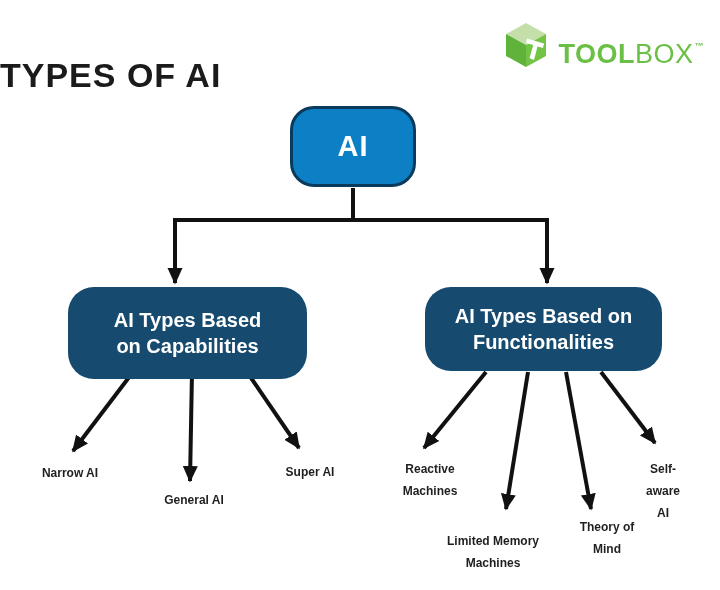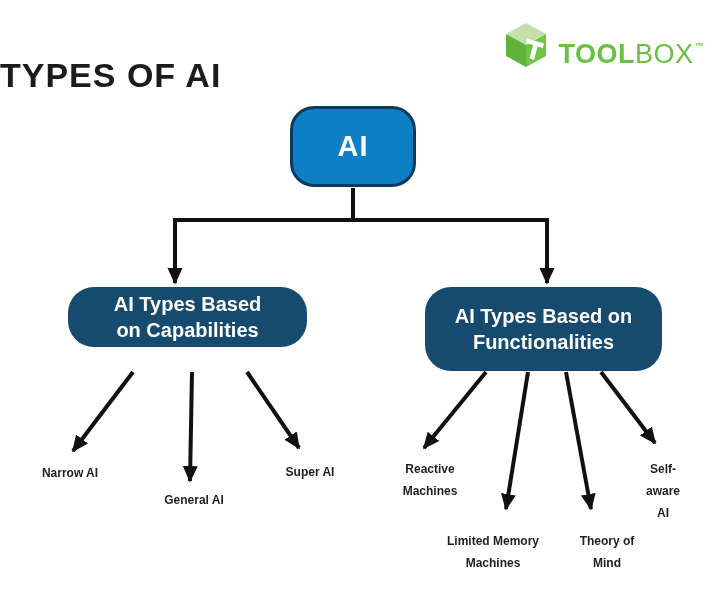--- a/index.html
+++ b/index.html
@@ -38,34 +38,34 @@
   }
   .node-root{
     left:290px;top:106px;width:126px;height:81px;
     background:#0d80c5;border:3px solid #0a3a5c;border-radius:24px;
     font-size:29px;letter-spacing:1px;
   }
   .node-branch{
     background:#164a6e;border-radius:26px;
     font-size:20px;line-height:1.3;white-space:pre-line;
   }
-  .node-capabilities{left:68px;top:287px;width:239px;height:60px;}
+  .node-capabilities{left:68px;top:287px;width:239px;height:92px;}
   .node-functionalities{left:425px;top:287px;width:237px;height:84px;}
   
   .leaf{
     position:absolute;transform:translateX(-50%);
     text-align:center;font-size:12px;font-weight:700;
     line-height:22px;color:#1f1f1f;white-space:pre-line;
   }
   .leaf-narrow{left:70px;top:462px;}
   .leaf-general{left:194px;top:489px;}
   .leaf-super{left:310px;top:461px;}
   .leaf-reactive{left:430px;top:458px;}
   .leaf-limited{left:479px;top:530px;margin-left:14px;}
-  .leaf-theory{left:607px;top:530px;}
+  .leaf-theory{left:607px;top:516px;}
   .leaf-selfaware{left:663px;top:458px;}
   
   .edges{position:absolute;left:0;top:0;pointer-events:none;}
 </style>
 </head>
 <body>
 
 <div class="canvas">
 
   <svg class="edges" width="720" height="590" viewBox="0 0 720 590">

